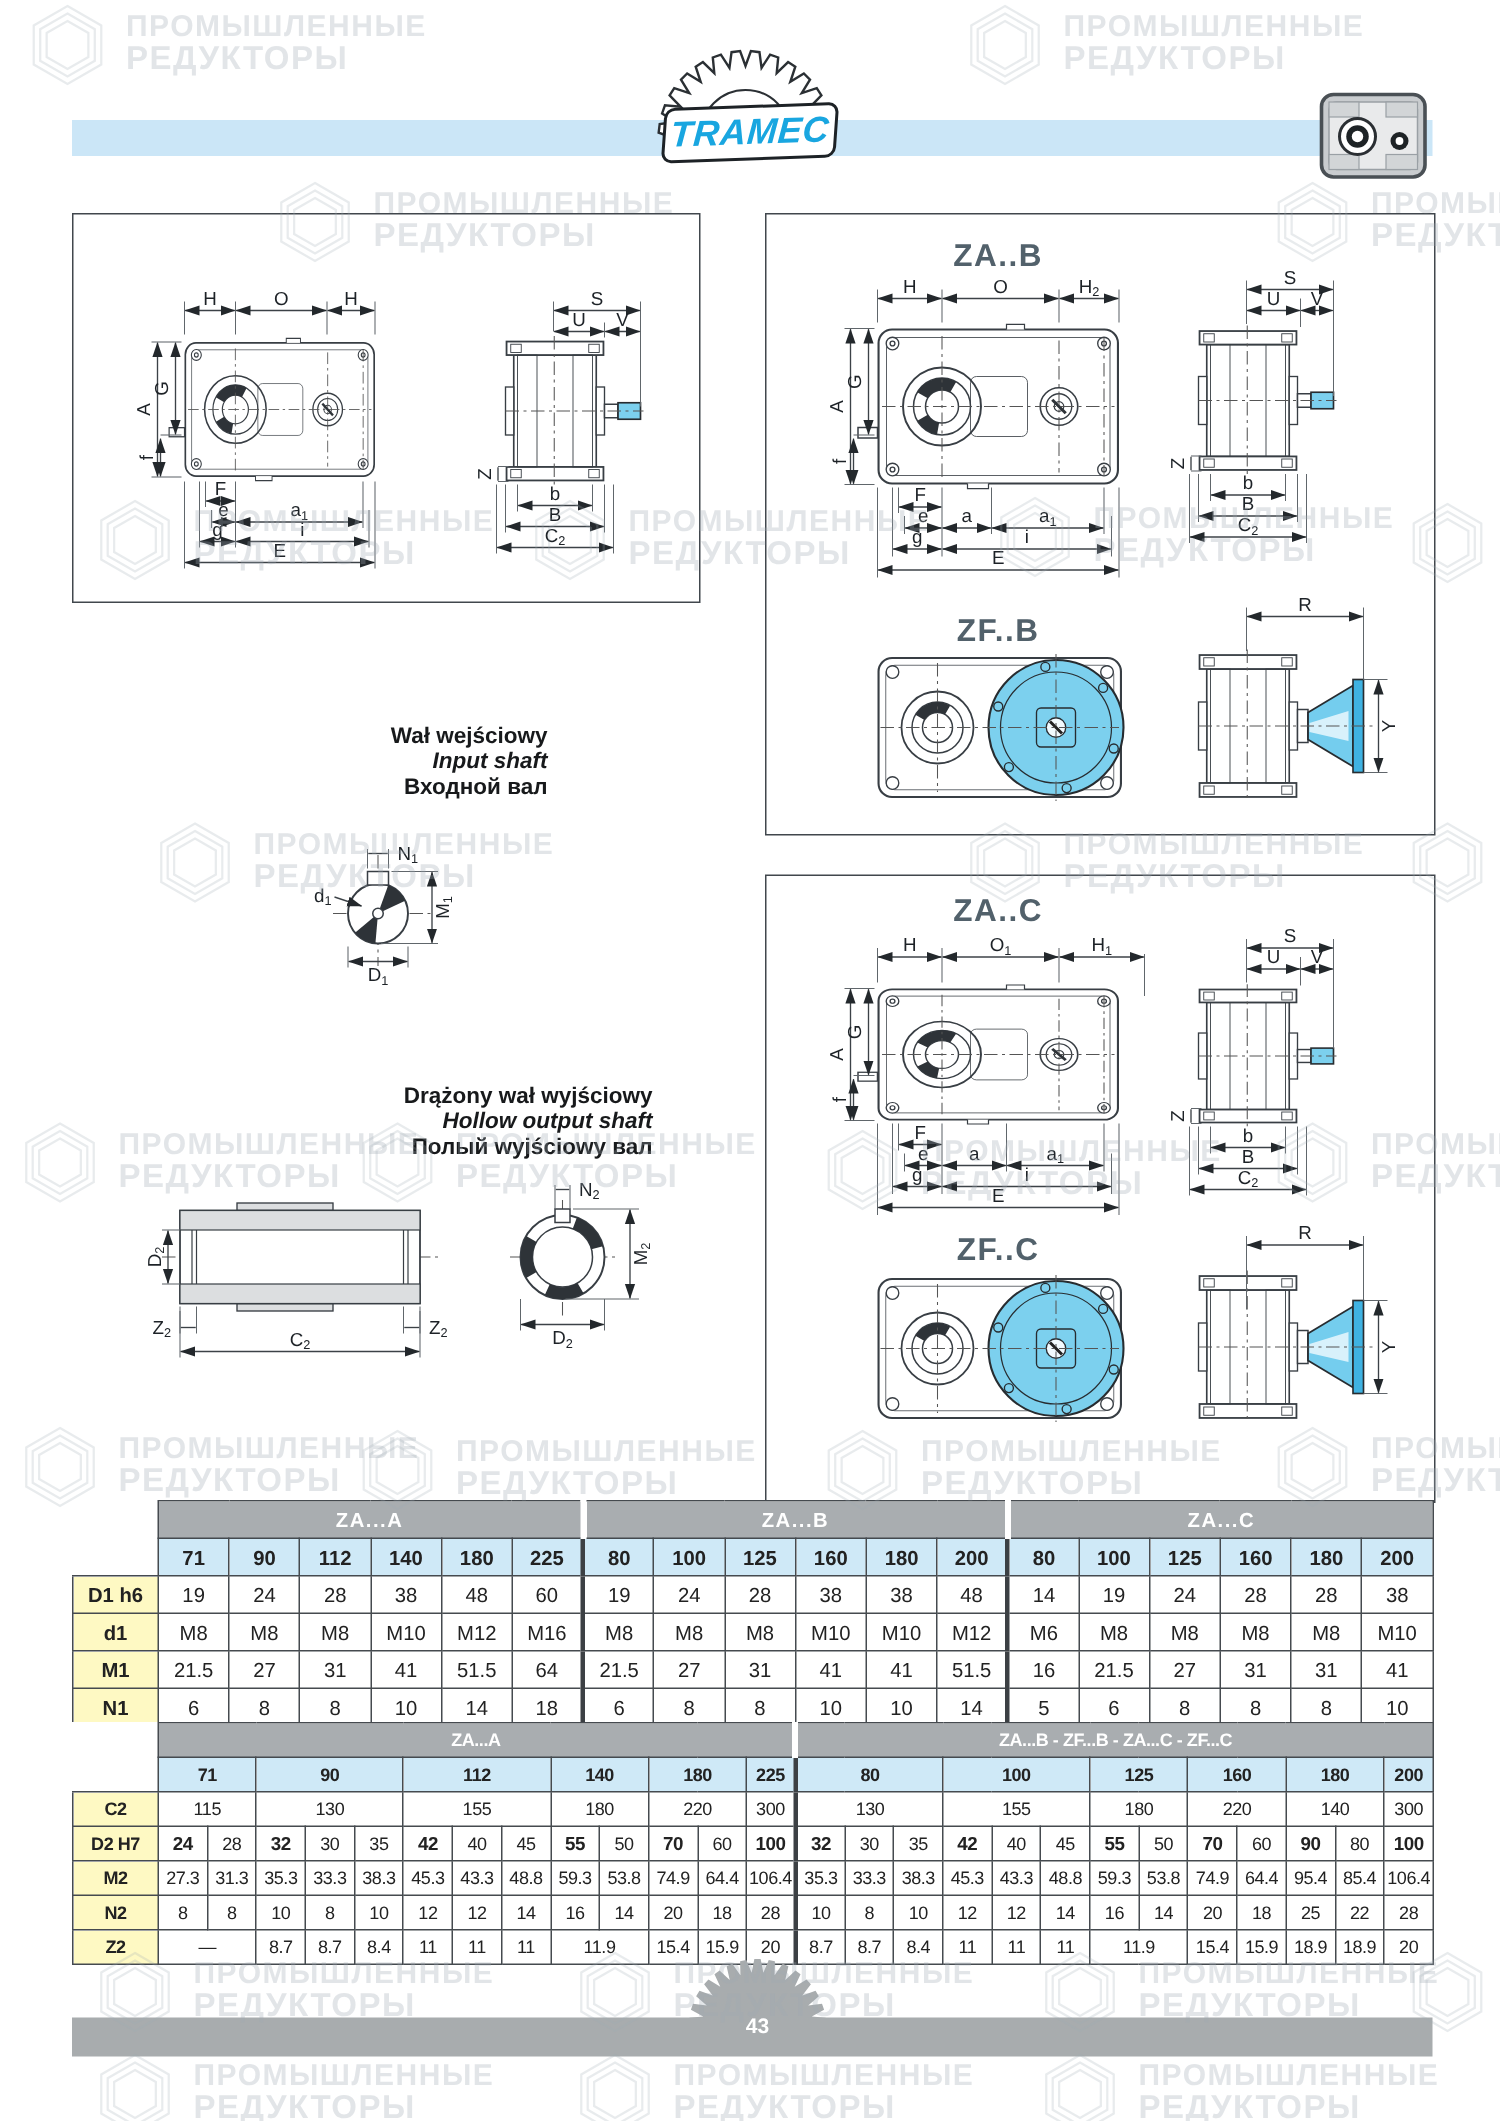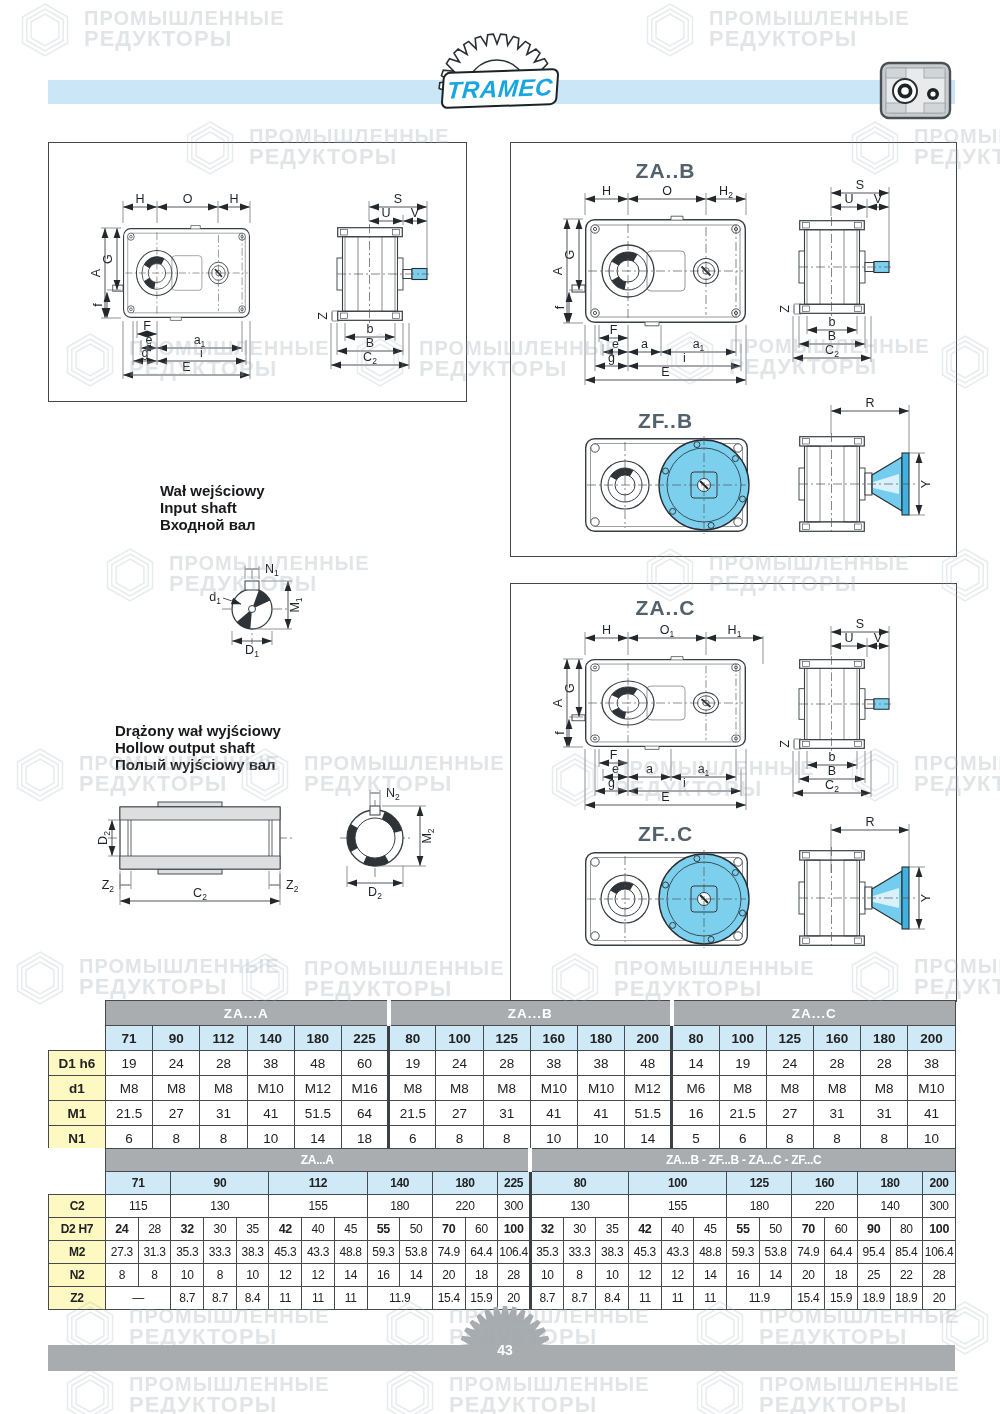--- a/index.html
+++ b/index.html
@@ -13,22 +13,22 @@
   .band{position:absolute;left:48px;top:80px;width:907px;height:24px;background:#cbe6f7}
   .logo-box{position:absolute;left:442px;top:70px;width:112px;height:33px;background:#fff;
             border:2.5px solid #1d2226;border-radius:7px;transform:skewX(-6deg) rotate(-2deg);
             display:flex;align-items:center;justify-content:center}
   .logo-box span{font-style:italic;font-weight:bold;font-size:24px;color:#19a6e0;letter-spacing:.5px}
 
   
   .dbox{position:absolute;border:1.4px solid #41474d;background:#fff}
   .dtitle{position:absolute;text-align:center;font-weight:bold;font-size:21px;color:#52616b;letter-spacing:1px}
 
-  .sect-title{position:absolute;text-align:left;font-size:15px;font-weight:bold;color:#17191b;line-height:17px}
-  .sect-title .it{}
+  .sect-title{position:absolute;text-align:right;font-size:15px;font-weight:bold;color:#17191b;line-height:17px}
+  .sect-title .it{font-style:italic}
 
   
   table{border-collapse:collapse;table-layout:fixed;background:#fff}
   td,th{border:1px solid #454a4f;text-align:center;vertical-align:middle;
         white-space:nowrap;overflow:hidden;padding:0;color:#222}
   .ghead{background:#a9adb0;color:#fff;font-weight:bold;font-size:15px;letter-spacing:1px;height:21px}
   .shead{background:#cfe9f7;font-weight:bold;font-size:13px;height:21px}
   .rlab{background:#fef9c3;font-weight:bold;font-size:13px}
   .corner{border-left:none;border-top:none;background:transparent}
   .gsep{border-left:3px solid #3c4044}

